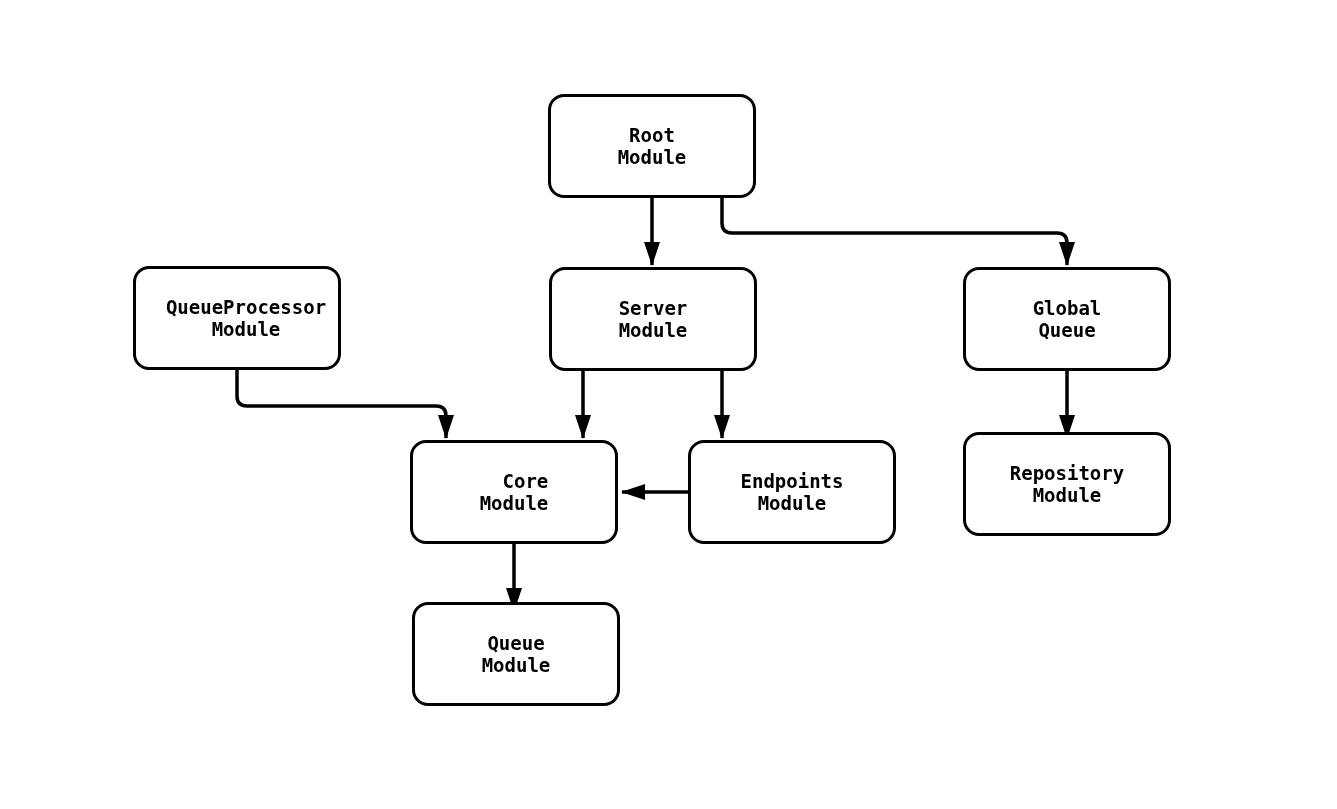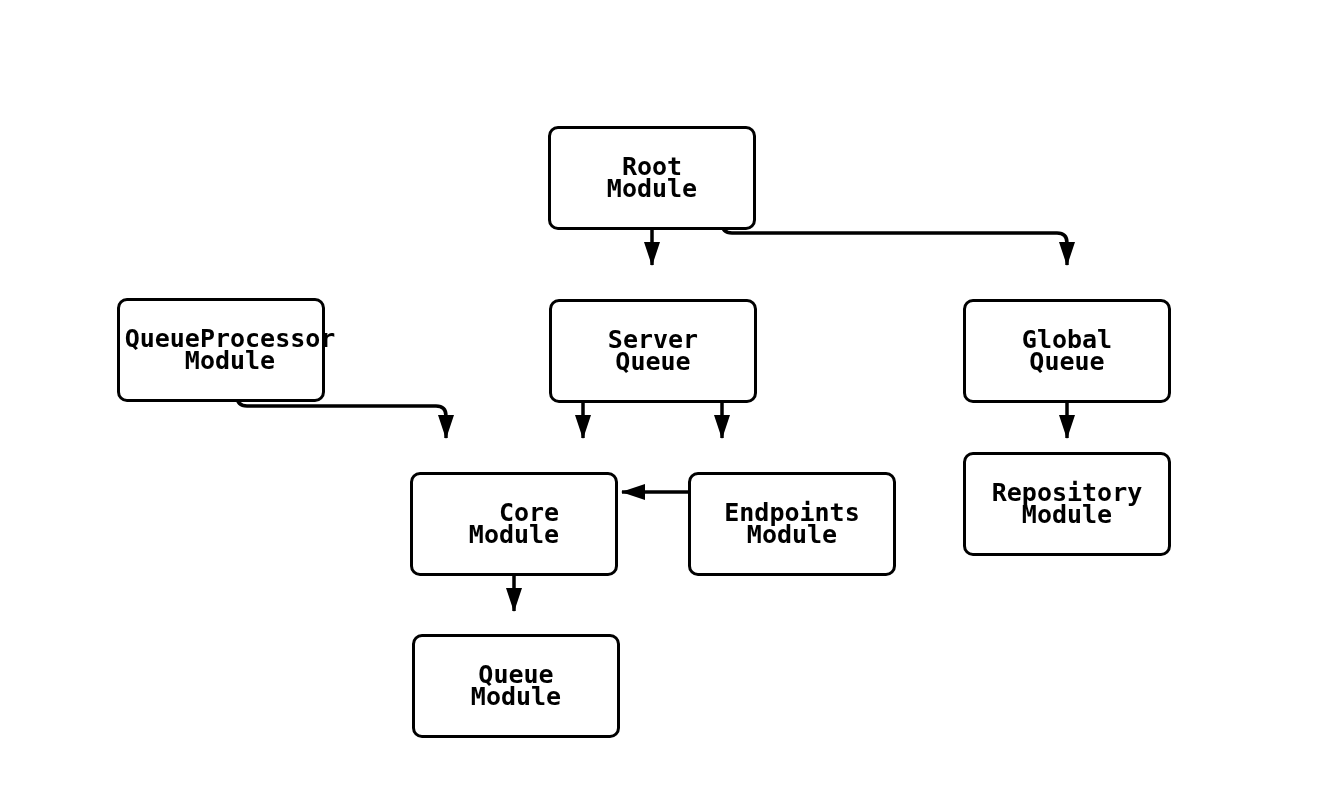--- a/index.html
+++ b/index.html
@@ -16,58 +16,57 @@
     height: 809px;
     background: var(--bg);
     font-family: "DejaVu Sans Mono", "Liberation Mono", monospace;
     overflow: hidden;
   }
   .node {
     position: absolute;
     width: 208px;
     height: 104px;
     border: 3.5px solid var(--stroke);
-    border-radius: 10px;
+    border-radius: 16px;
     background: var(--fill);
     color: var(--text);
     display: flex;
     align-items: center;
     justify-content: center;
     text-align: center;
-    font-size: 25px;
+    font-size: 19px;
     line-height: 22px;
     font-weight: bold;
     white-space: pre-line;
     z-index: 2;
-    margin-top: 32px;
   }
   svg.edges {
     position: absolute;
     left: 0; top: 0;
     width: 1337px;
     height: 809px;
     z-index: 1;
     pointer-events: none;
   }
   svg.edges path.line {
     fill: none;
     stroke: var(--stroke);
     stroke-width: 3.5;
     stroke-linecap: butt;
   }
   svg.edges .arrowhead { fill: var(--stroke); }
 
   
   #node-root           { left: 548px; top:  94px; }
-  #node-queueprocessor { left: 117px; top: 266px; padding-left: 18px; }
+  #node-queueprocessor { left: 133px; top: 266px; padding-left: 18px; }
   #node-server         { left: 549px; top: 267px; }
   #node-global         { left: 963px; top: 267px; }
   #node-core           { left: 410px; top: 440px; text-align: right; }
   #node-endpoints      { left: 688px; top: 440px; }
-  #node-repository     { left: 963px; top: 420px; }
+  #node-repository     { left: 963px; top: 432px; }
   #node-queue          { left: 412px; top: 602px; }
 </style>
 </head>
 <body>
 
 <div class="canvas">
 
   <svg class="edges" viewBox="0 0 1337 809" xmlns="http://www.w3.org/2000/svg">
     <defs>
       <marker id="arrow" markerUnits="userSpaceOnUse" markerWidth="26" markerHeight="18" viewBox="0 0 26 18" refX="24" refY="9" orient="auto">
@@ -85,21 +84,21 @@
     <path class="line" d="M514,544 V611" marker-end="url(#arrow)"></path>
   </svg>
 
   <div class="node" id="node-root">Root
 Module</div>
 
   <div class="node" id="node-queueprocessor">QueueProcessor
 Module</div>
 
   <div class="node" id="node-server">Server
-Queue</div>
+Module</div>
 
   <div class="node" id="node-global">Global
 Queue</div>
 
   <div class="node" id="node-core">Core
 Module</div>
 
   <div class="node" id="node-endpoints">Endpoints
 Module</div>
 

